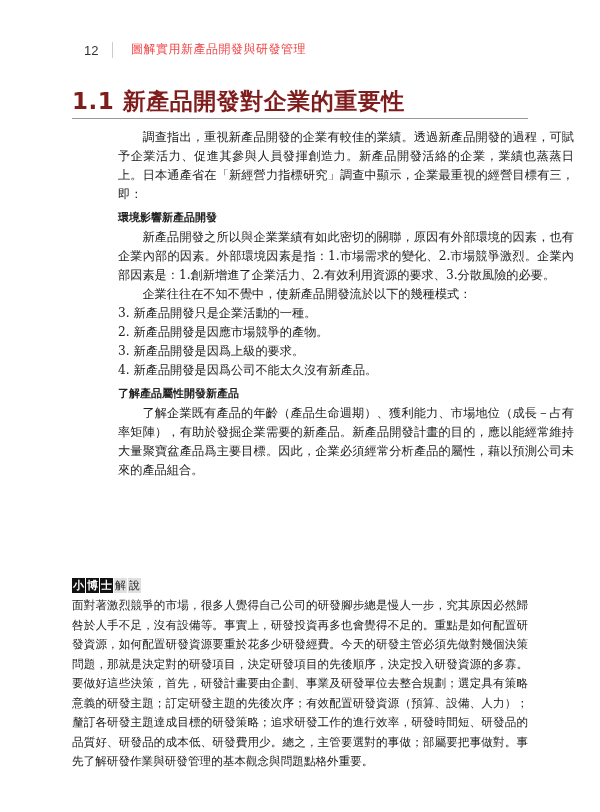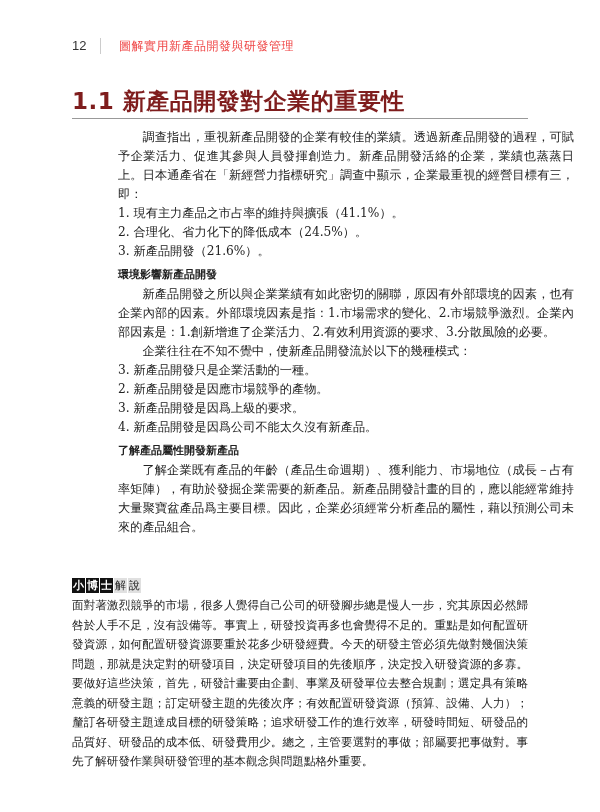--- a/index.html
+++ b/index.html
@@ -1,17 +1,17 @@
 <!DOCTYPE html>
 <html><head>
 <meta charset="utf-8">
 <style>
   html, body { margin:0; padding:0; background:#ffffff; }
   body { width:600px; height:812px; position:relative; overflow:hidden; color:#222; font-family:"DejaVu Serif", serif; }
-  .header { position:absolute; left:72px; top:38px; height:20px; display:flex; align-items:flex-start; }
+  .header { position:absolute; left:84px; top:38px; height:20px; display:flex; align-items:flex-end; }
   .page-num { font-family:"Liberation Sans", sans-serif; font-size:13px; color:#333; width:28px; }
   .header-sep { width:1px; height:16px; background:#ccc; margin-right:18px; }
   .book-title { font-size:12px; color:#ef4444; letter-spacing:0.5px; }
   .section-title { position:absolute; left:72px; top:86px; font-family:"DejaVu Sans", sans-serif; font-size:23px; font-weight:bold; color:#7f1d1d; letter-spacing:0.5px; }
   .section-rule { position:absolute; left:72px; top:118px; width:456px; height:1px; background:#999; }
   .content { position:absolute; left:72px; top:128px; width:456px;margin-left:46px; }
   p { margin:0; font-size:12.2px; line-height:19px; text-align:justify; }
   p.indent { text-indent:2em; }
   ol { list-style:none; margin:0; padding:0; }
   ol li { font-size:12.2px; line-height:19px; }
@@ -30,25 +30,20 @@
   <span class="page-num">12</span>
   <span class="header-sep"></span>
   <span class="book-title">圖解實用新產品開發與研發管理</span>
 </div>
 
 <div class="section-title">1.1 新產品開發對企業的重要性</div>
 <div class="section-rule"></div>
 
 <div class="content">
   <p class="indent">調查指出，重視新產品開發的企業有較佳的業績。透過新產品開發的過程，可賦予企業活力、促進其參與人員發揮創造力。新產品開發活絡的企業，業績也蒸蒸日上。日本通產省在「新經營力指標研究」調查中顯示，企業最重視的經營目標有三，即：</p>
-  <ol>
-    <li>1. 現有主力產品之市占率的維持與擴張（41.1%）。</li>
-    <li>2. 合理化、省力化下的降低成本（24.5%）。</li>
-    <li>3. 新產品開發（21.6%）。</li>
-  </ol>
 
   <h2>環境影響新產品開發</h2>
   <p class="indent">新產品開發之所以與企業業績有如此密切的關聯，原因有外部環境的因素，也有企業內部的因素。外部環境因素是指：1.市場需求的變化、2.市場競爭激烈。企業內部因素是：1.創新增進了企業活力、2.有效利用資源的要求、3.分散風險的必要。</p>
 
   <p class="indent">企業往往在不知不覺中，使新產品開發流於以下的幾種模式：</p>
   <ol>
     <li>3. 新產品開發只是企業活動的一種。</li>
     <li>2. 新產品開發是因應市場競爭的產物。</li>
     <li>3. 新產品開發是因爲上級的要求。</li>
     <li>4. 新產品開發是因爲公司不能太久沒有新產品。</li>

